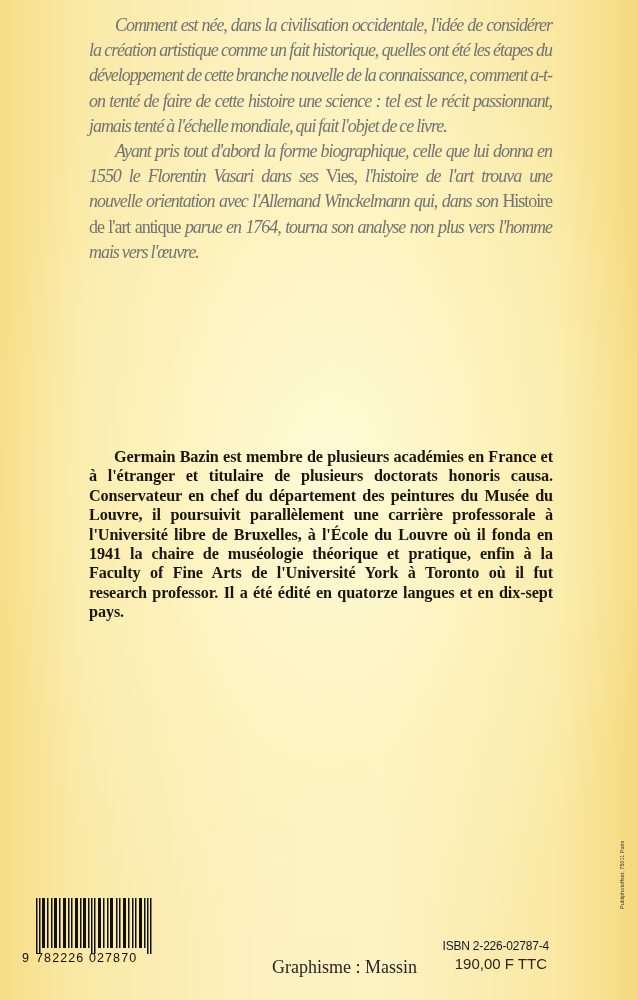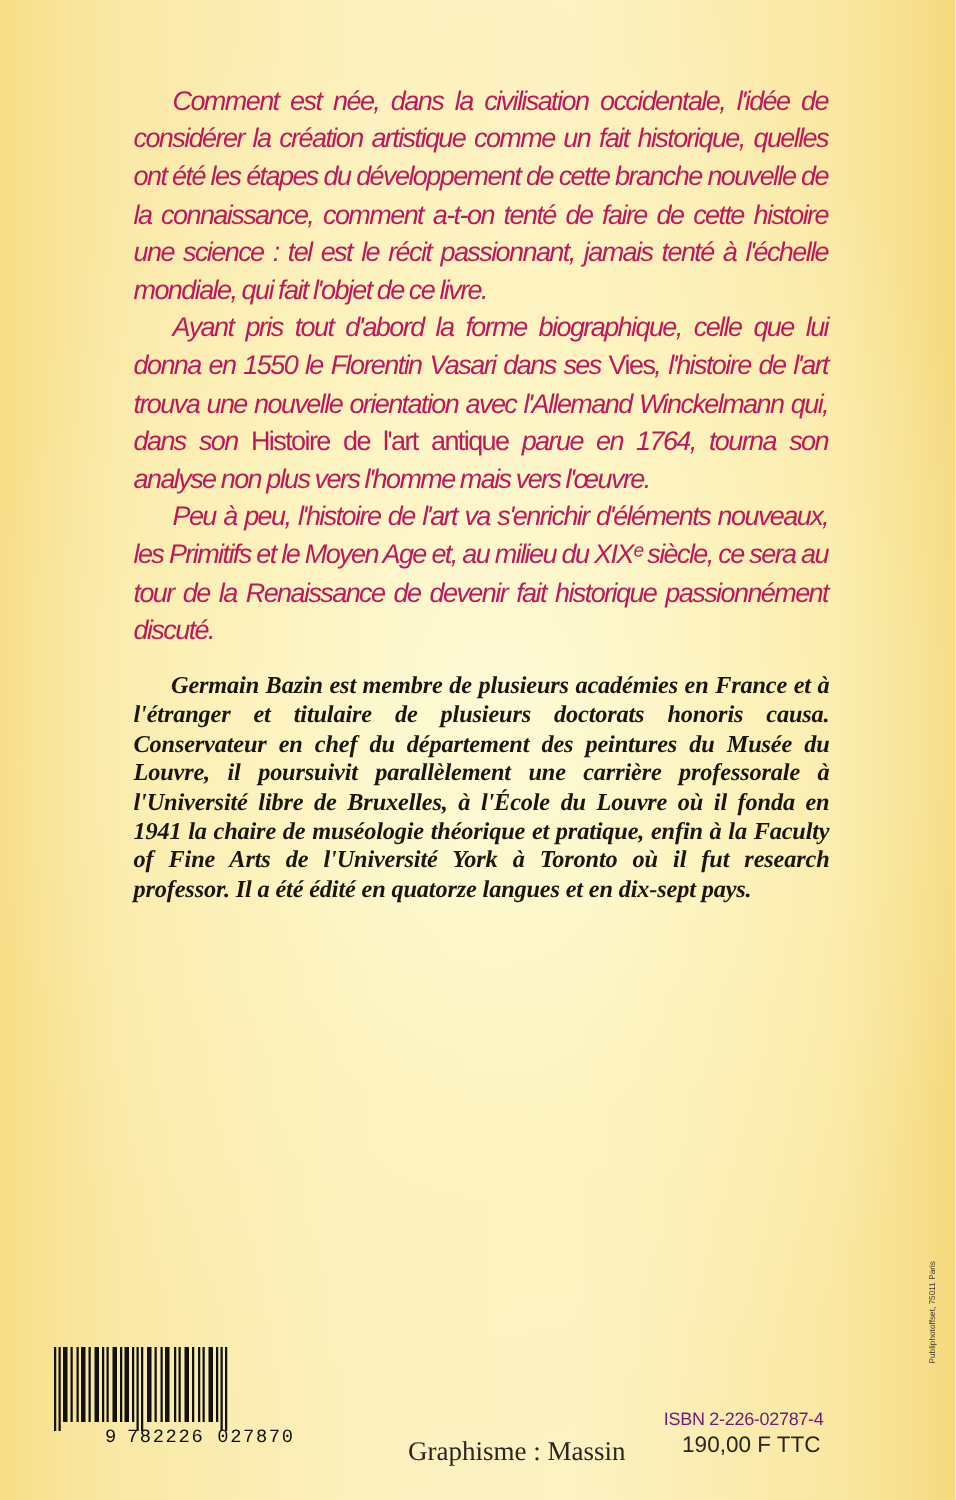--- a/index.html
+++ b/index.html
@@ -11,29 +11,28 @@
       background:
         radial-gradient(ellipse 340px 520px at 330px 480px, rgba(255,251,215,0.95) 0%, rgba(253,244,190,0.6) 55%, rgba(250,232,150,0) 100%),
         linear-gradient(90deg, #f7dd86 0%, #fae9a6 12%, #fcf1bf 40%, #fcf2c2 60%, #fae8a2 88%, #f5d97e 100%);
       color: #1d1a12;
     }
     .blurb {
       position: absolute;
       left: 89px;
       top: 13px;
       width: 463px;
-      font-family: Liberation Sans, sans-serif;
+      font-family: Liberation Serif, serif;
       font-style: italic;
       font-size: 18px;
       line-height: 25.2px;
       letter-spacing: -1.05px;
       word-spacing: -0.5px;
-      color: #be185d;
+      color: #737373;
       text-align: justify;
-      margin-top: 42px;
     }
     .blurb p {
       margin: 0;
       text-indent: 26px;
       text-align-last: left;
     }
     .blurb p:first-child { text-indent: 26px; }
     .blurb .roman { font-style: normal; }
     .bio {
       position: absolute;
@@ -42,56 +41,55 @@
       width: 464px;
       font-family: "Liberation Serif", "DejaVu Serif", serif;
       font-weight: bold;
       font-size: 16.2px;
       line-height: 19.4px;
       letter-spacing: -0.1px;
       color: #1a160f;
       text-align: justify;
       text-align-last: left;
     }
-    .bio p { margin: 0; text-indent: 25px; font-style: italic; }
+    .bio p { margin: 0; text-indent: 25px; }
     .barcode {
       position: absolute;
       left: 22px;
       top: 898px;
       width: 136px;
       height: 66px;
     }
     .barcode svg { display: block; }
     .barcode-digits {
       position: absolute;
       left: 22px;
       top: 951px;
-      font-family: Liberation Mono, monospace;
+      font-family: Liberation Sans, sans-serif;
       font-size: 12.5px;
       letter-spacing: 1.1px;
       color: #111;
       white-space: nowrap;
-      margin-left: 48px;
     }
     .barcode-digits .lead { margin-right: 6px; }
     .credit {
       position: absolute;
       left: 272px;
       top: 957px;
       font-family: "Liberation Serif", "DejaVu Serif", serif;
       font-size: 18px;
       color: #2b2620;
     }
     .isbn {
       position: absolute;
       right: 88px;
       top: 939px;
       font-family: "Liberation Sans", "DejaVu Sans", sans-serif;
       font-size: 12px;
-      color: #701a75;
+      color: #0f172a;
       text-align: right;
       letter-spacing: -0.2px;
     }
     .price {
       position: absolute;
       right: 90px;
       top: 955px;
       font-family: "Liberation Sans", "DejaVu Sans", sans-serif;
       font-size: 15px;
       color: #2b2620;
@@ -110,21 +108,20 @@
       white-space: nowrap;
       width: 72px;
     }
   </style>
 </head>
 <body>
 
 <div class="blurb">
   <p>Comment est née, dans la civilisation occidentale, l'idée de considérer la création artistique comme un fait historique, quelles ont été les étapes du développement de cette branche nouvelle de la connaissance, comment a-t-on tenté de faire de cette histoire une science : tel est le récit passionnant, jamais tenté à l'échelle mondiale, qui fait l'objet de ce livre.</p>
   <p><span>Ayant pris tout d'abord la forme biographique, celle que lui donna en 1550 le Florentin Vasari dans ses </span><span class="roman">Vies</span><span>, l'histoire de l'art trouva une nouvelle orientation avec l'Allemand Winckelmann qui, dans son </span><span class="roman">Histoire de l'art antique</span><span> parue en 1764, tourna son analyse non plus vers l'homme mais vers l'œuvre.</span></p>
-  <p>Peu à peu, l'histoire de l'art va s'enrichir d'éléments nouveaux, les Primitifs et le Moyen Age et, au milieu du XIXᵉ siècle, ce sera au tour de la Renaissance de devenir fait historique passionnément discuté.</p>
 </div>
 
 <div class="bio">
   <p>Germain Bazin est membre de plusieurs académies en France et à l'étranger et titulaire de plusieurs doctorats honoris causa. Conservateur en chef du département des peintures du Musée du Louvre, il poursuivit parallèlement une carrière professorale à l'Université libre de Bruxelles, à l'École du Louvre où il fonda en 1941 la chaire de muséologie théorique et pratique, enfin à la Faculty of Fine Arts de l'Université York à Toronto où il fut research professor. Il a été édité en quatorze langues et en dix-sept pays.</p>
 </div>
 
 <div class="barcode">
   <svg width="136" height="56" viewBox="0 0 136 56">
     <g fill="#111">
       <rect x="14" y="0" width="1.5" height="56"></rect>

